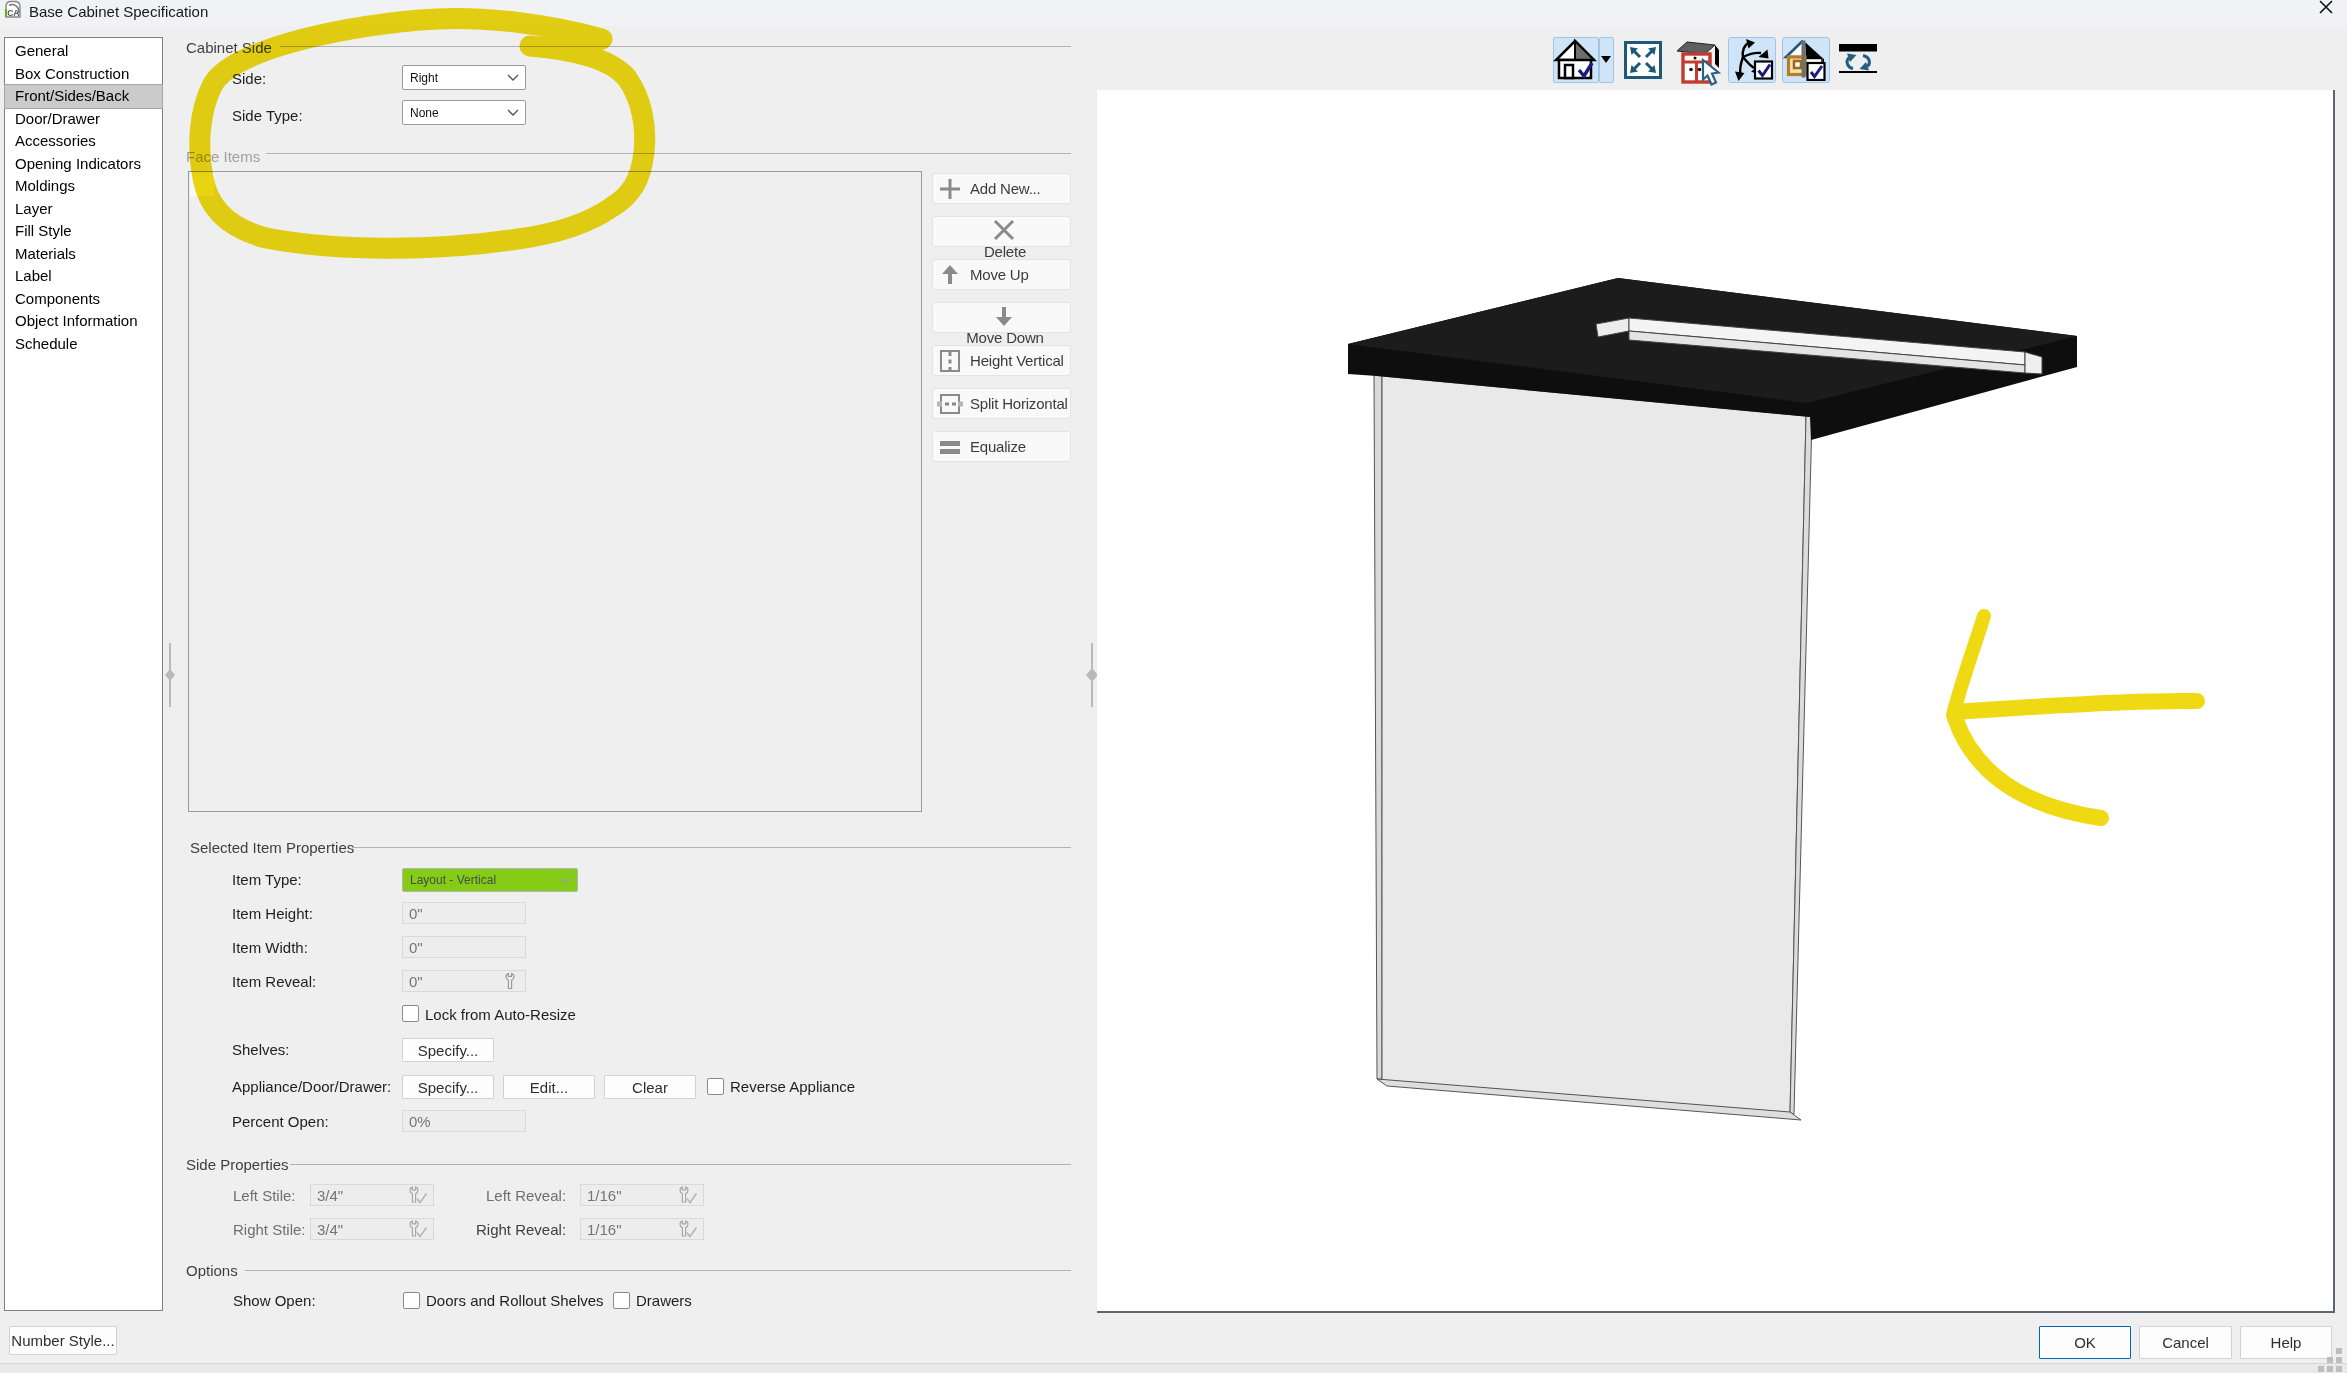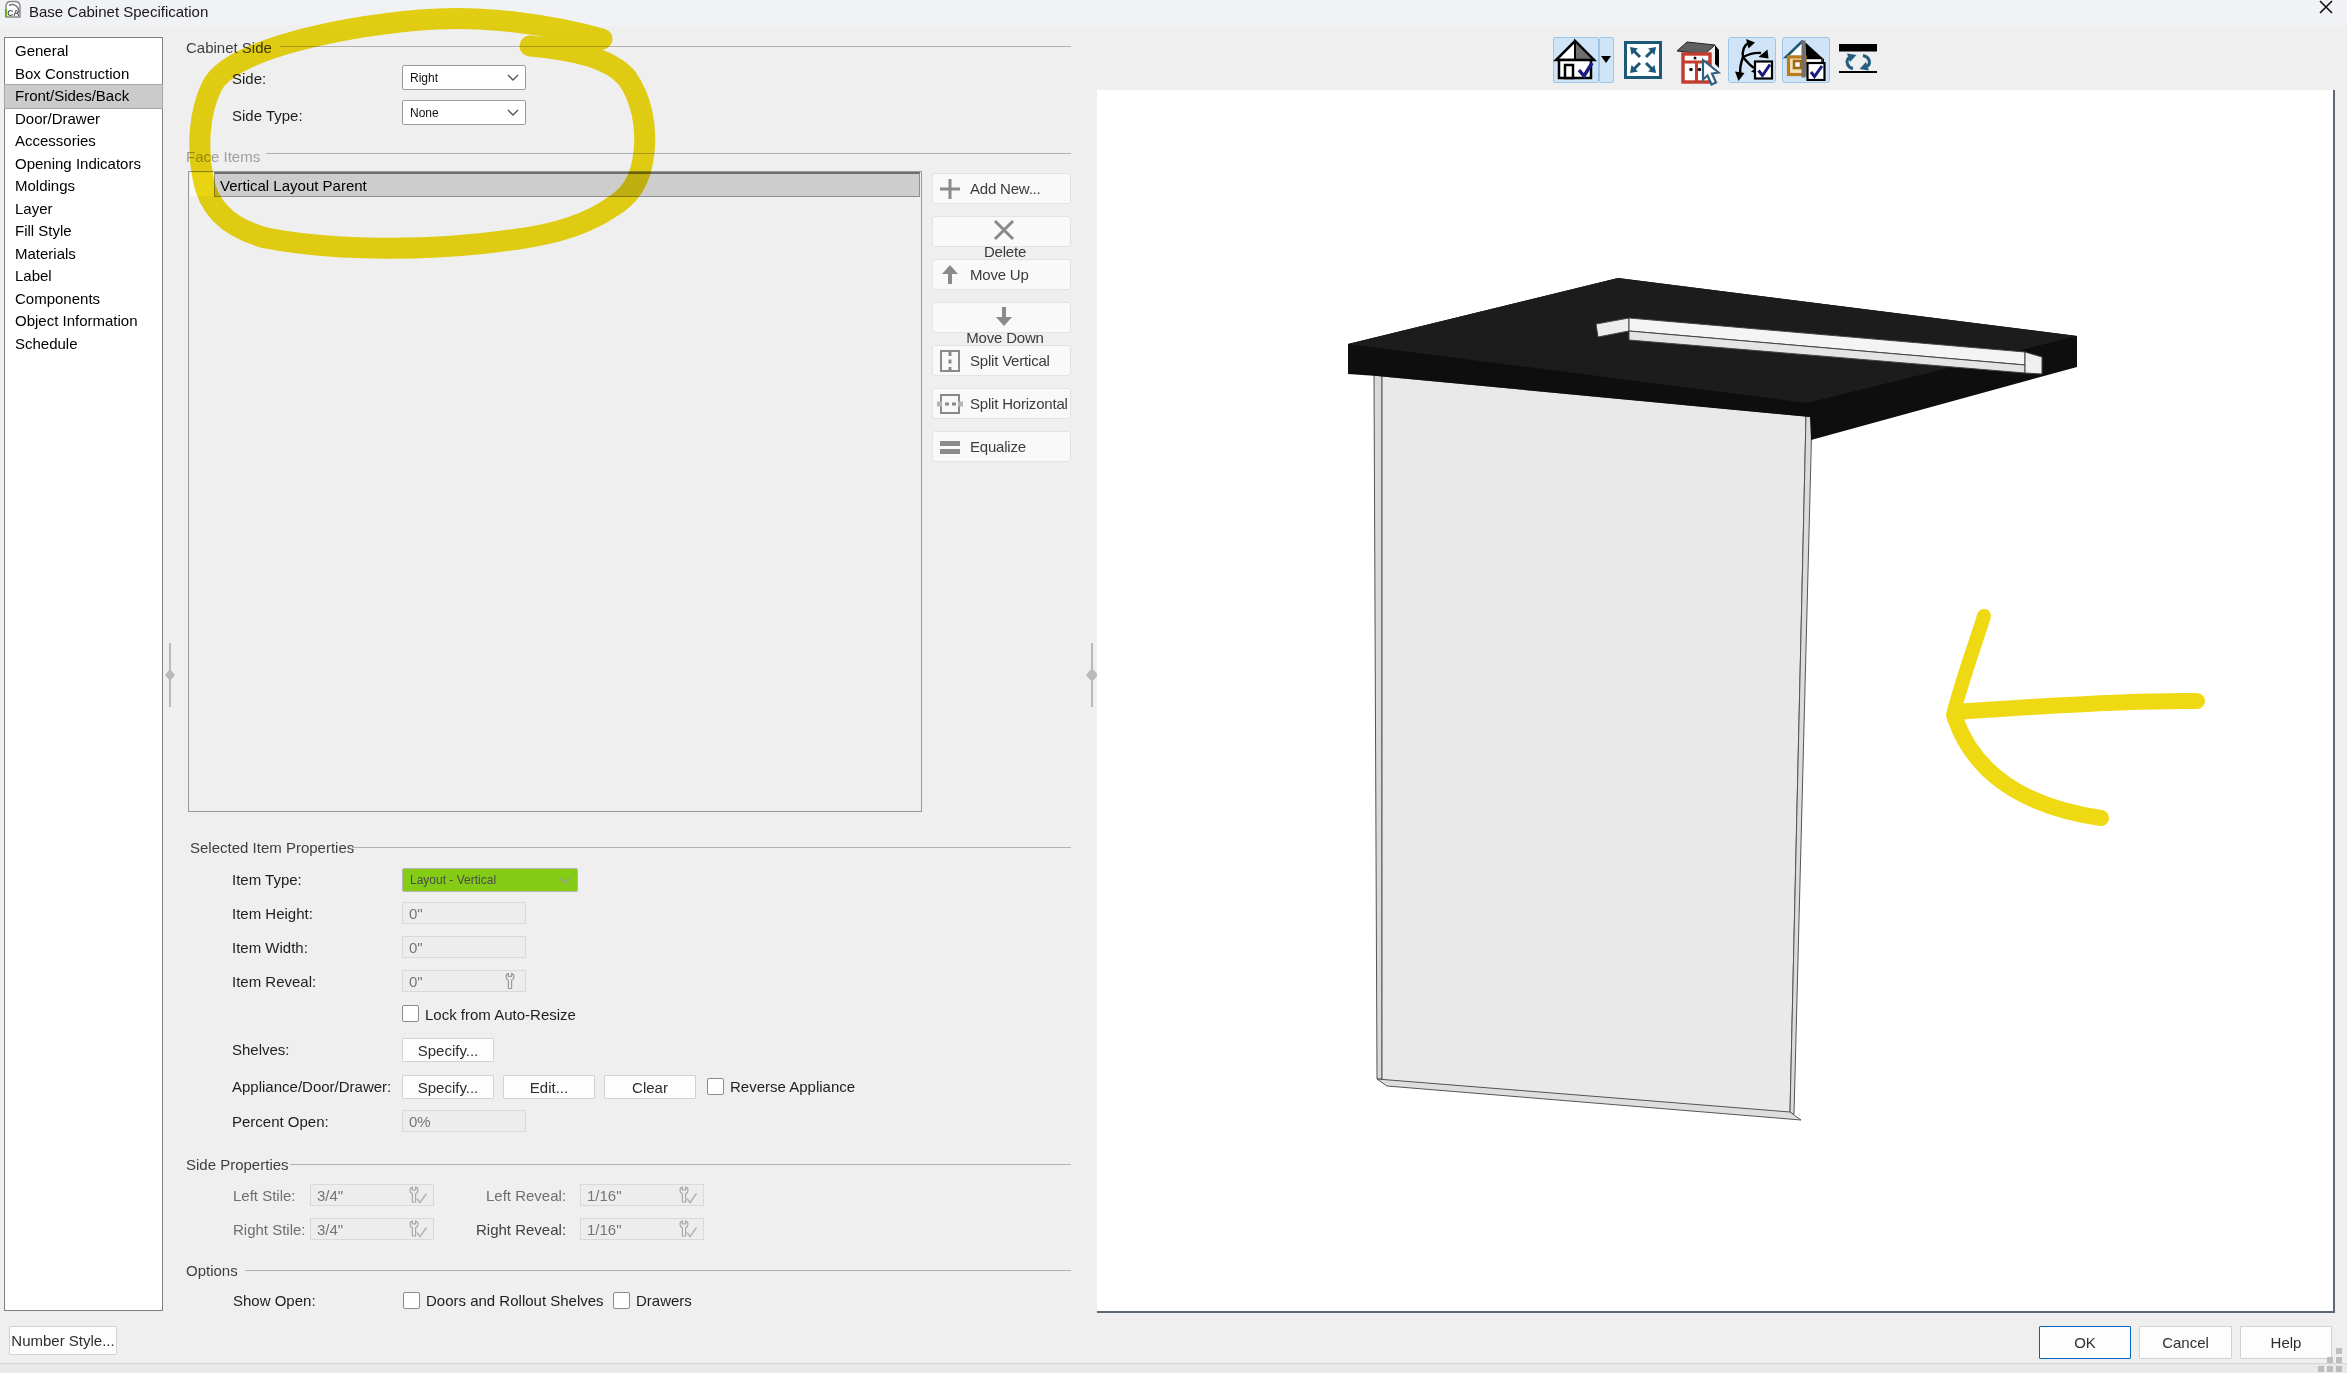--- a/index.html
+++ b/index.html
@@ -70,22 +70,20 @@
   <span>None</span>
   <svg class="abs" style="right:6px;top:8px;" width="12" height="8" viewBox="0 0 12 8">
       <path d="M1 1 L6 6 L11 1" fill="none" stroke="#555" stroke-width="1.4"></path>
     </svg>
 </div>
 
 <div class="glbl" style="left:186px;top:148px;color:#9f9f9f;">Face Items</div>
 <div class="gline" style="left:266px;top:153px;width:805px;"></div>
 <div class="abs" style="left:188px;top:171px;width:734px;height:641px;border:1px solid #999;box-sizing:border-box;background:#efefef;">
   <div style="position:absolute;left:1px;top:1px;width:24px;height:23px;background:#fafafa;"></div>
-  <div style="position:absolute;left:25px;top:0px;right:1px;height:25px;background:#cdcdcd;border:1px solid #8f8f8f;border-top:2px solid #6f6f6f;box-sizing:border-box;
-              font-size:15px;color:#000;line-height:23px;padding-left:5px;">Vertical Layout Parent</div>
 </div>
 
 <div class="tbtn" style="top:173px;">
   <svg width="26" height="26" viewBox="0 0 26 26">
       <path d="M13 3 V23 M3 13 H23" stroke="#8a8a8a" stroke-width="3"></path>
     </svg>
   <span class="t">Add New...</span>
 </div>
 <div class="tbtn" style="top:216px;flex-direction:column;">
   <svg width="26" height="26" viewBox="0 0 26 26">
@@ -105,21 +103,21 @@
       <path d="M13 4 V18" stroke="#8a8a8a" stroke-width="4"></path>
       <path d="M5 14 L13 23 L21 14 Z" fill="#8a8a8a"></path>
     </svg>
   <span class="t">Move Down</span>
 </div>
 <div class="tbtn" style="top:345px;">
   <svg width="26" height="26" viewBox="0 0 26 26">
       <rect x="4" y="3" width="18" height="20" fill="none" stroke="#8a8a8a" stroke-width="2"></rect>
       <path d="M13 4 V23" stroke="#8a8a8a" stroke-width="3" stroke-dasharray="4 3.5"></path>
     </svg>
-  <span class="t">Split Vertical</span>
+  <span class="t">Height Vertical</span>
 </div>
 <div class="tbtn" style="top:388px;">
   <svg width="26" height="26" viewBox="0 0 26 26">
       <rect x="4" y="4" width="18" height="18" fill="none" stroke="#8a8a8a" stroke-width="2"></rect>
       <path d="M1 13 H25" stroke="#8a8a8a" stroke-width="3" stroke-dasharray="4 3"></path>
       <rect x="0" y="10.5" width="5" height="5" fill="#b5b5b5"></rect>
       <rect x="21" y="10.5" width="5" height="5" fill="#b5b5b5"></rect>
     </svg>
   <span class="t">Split Horizontal</span>
 </div>

